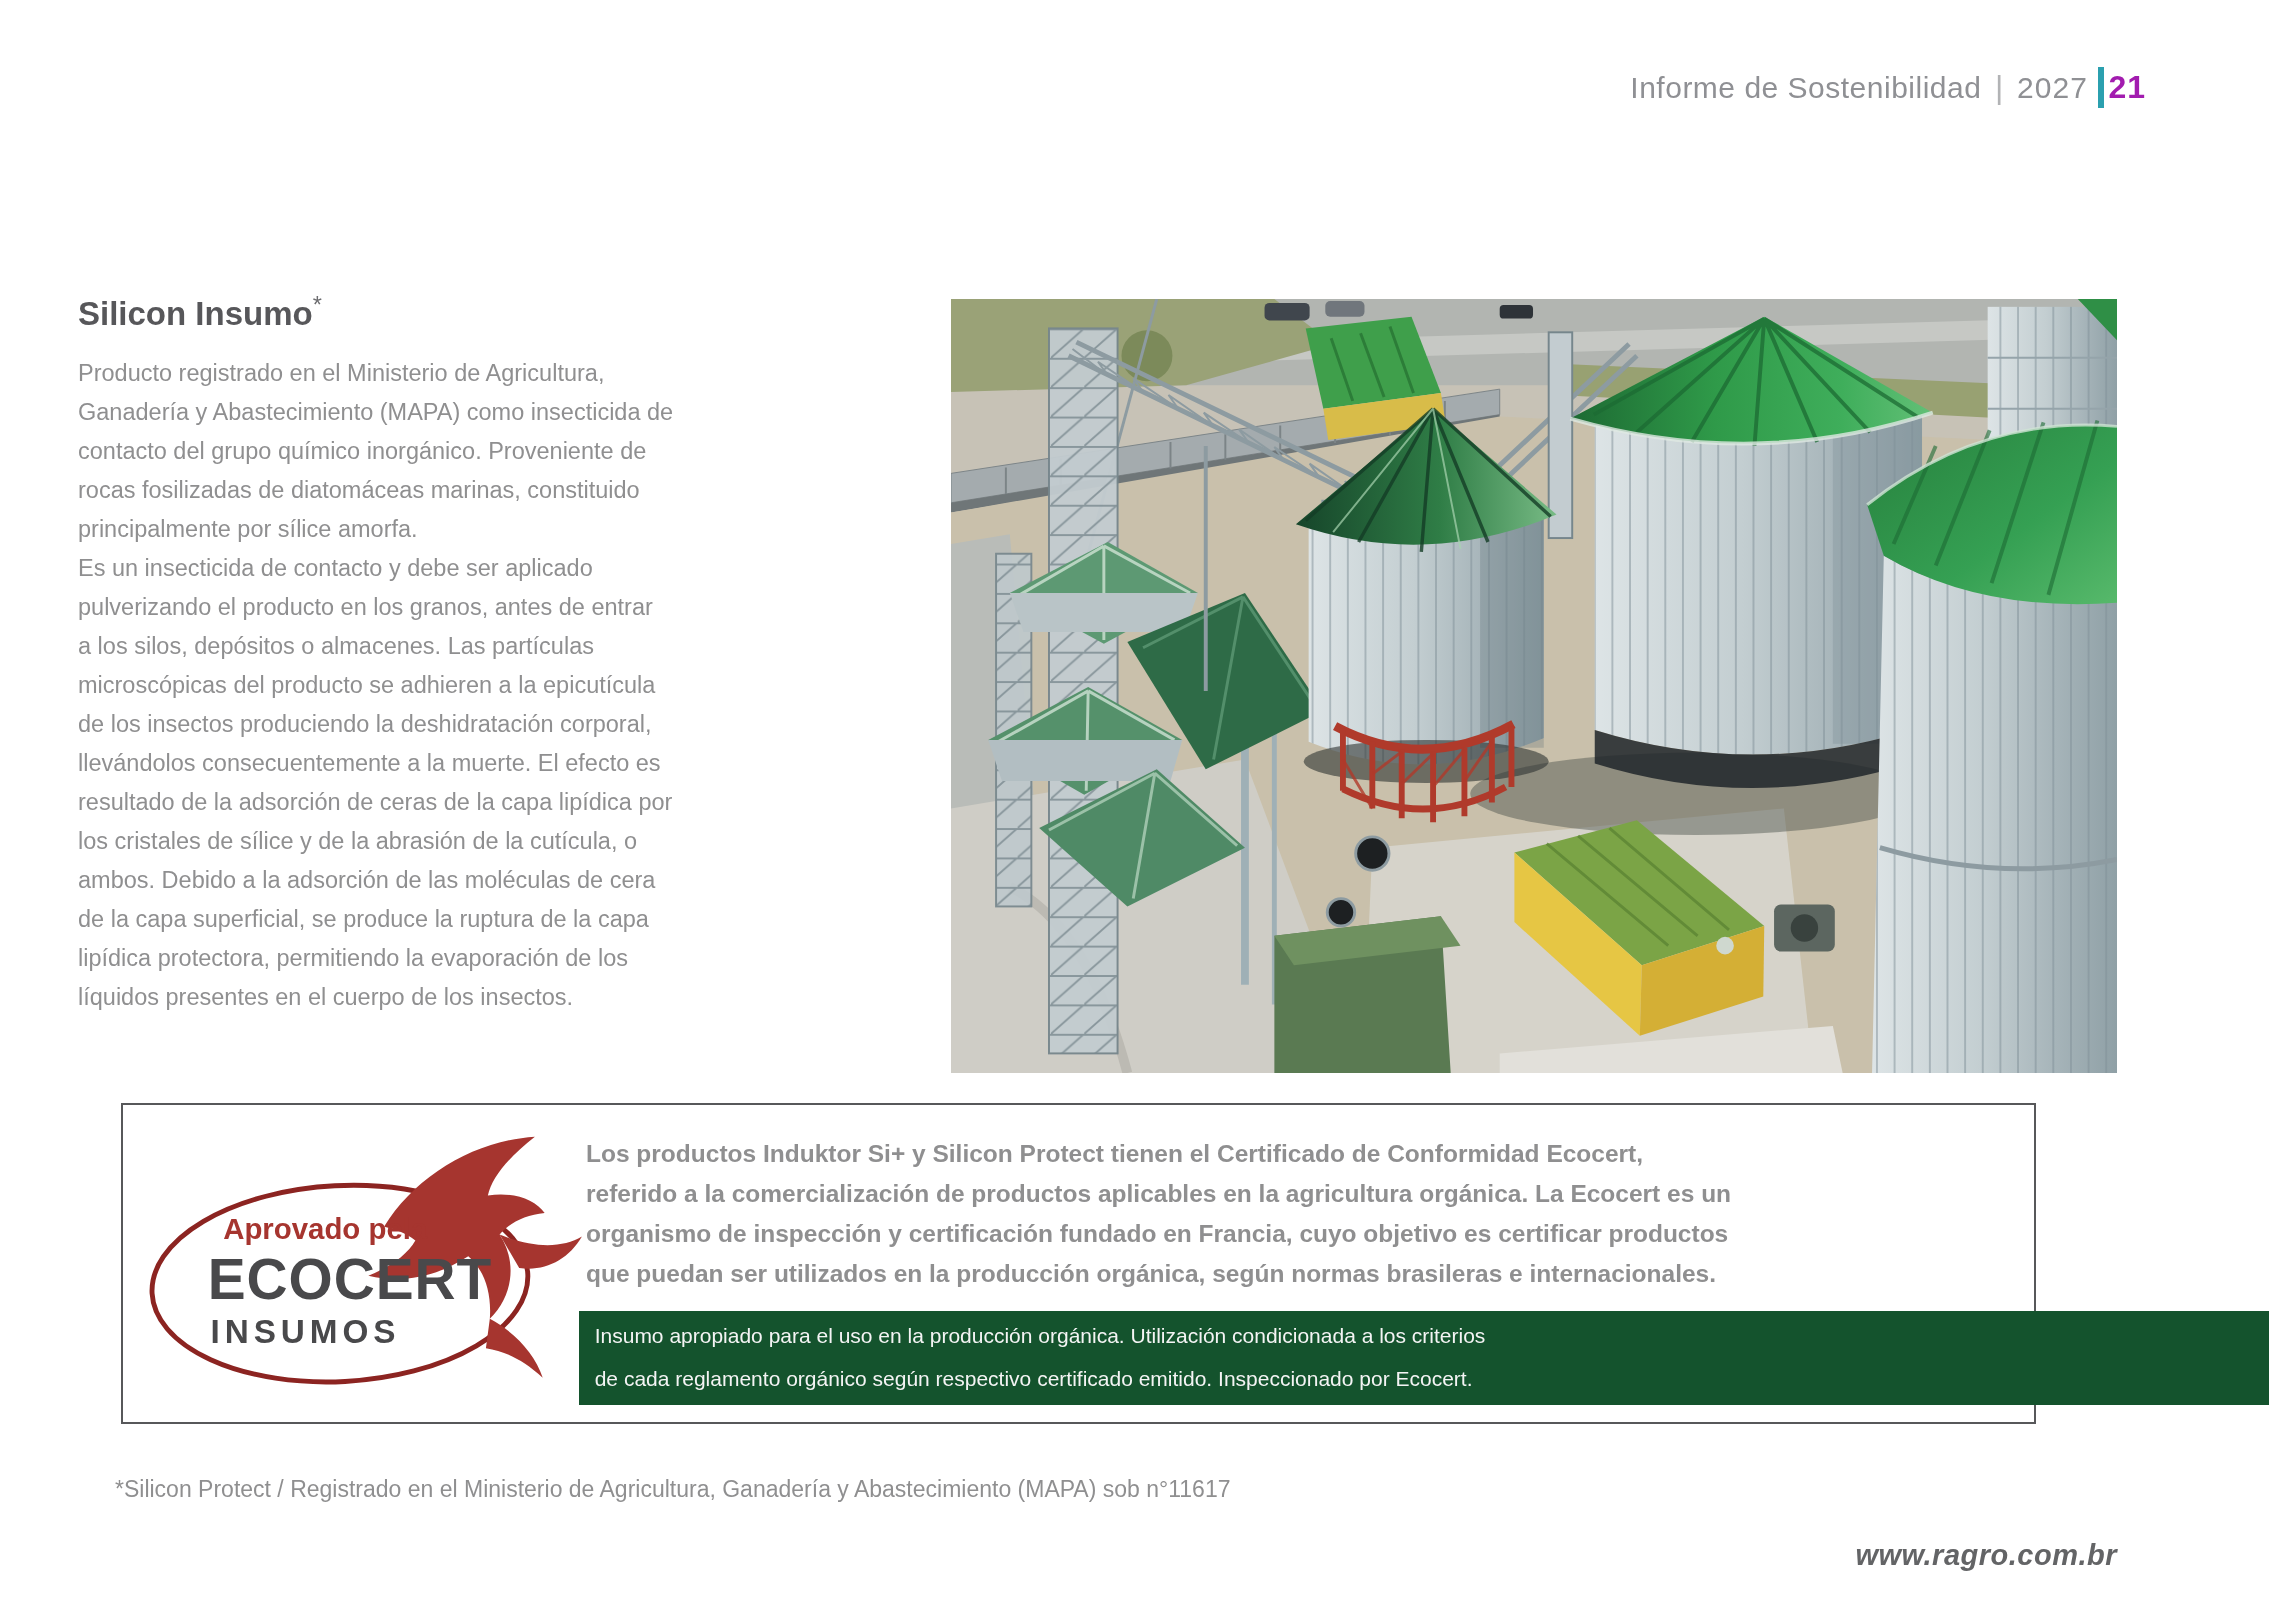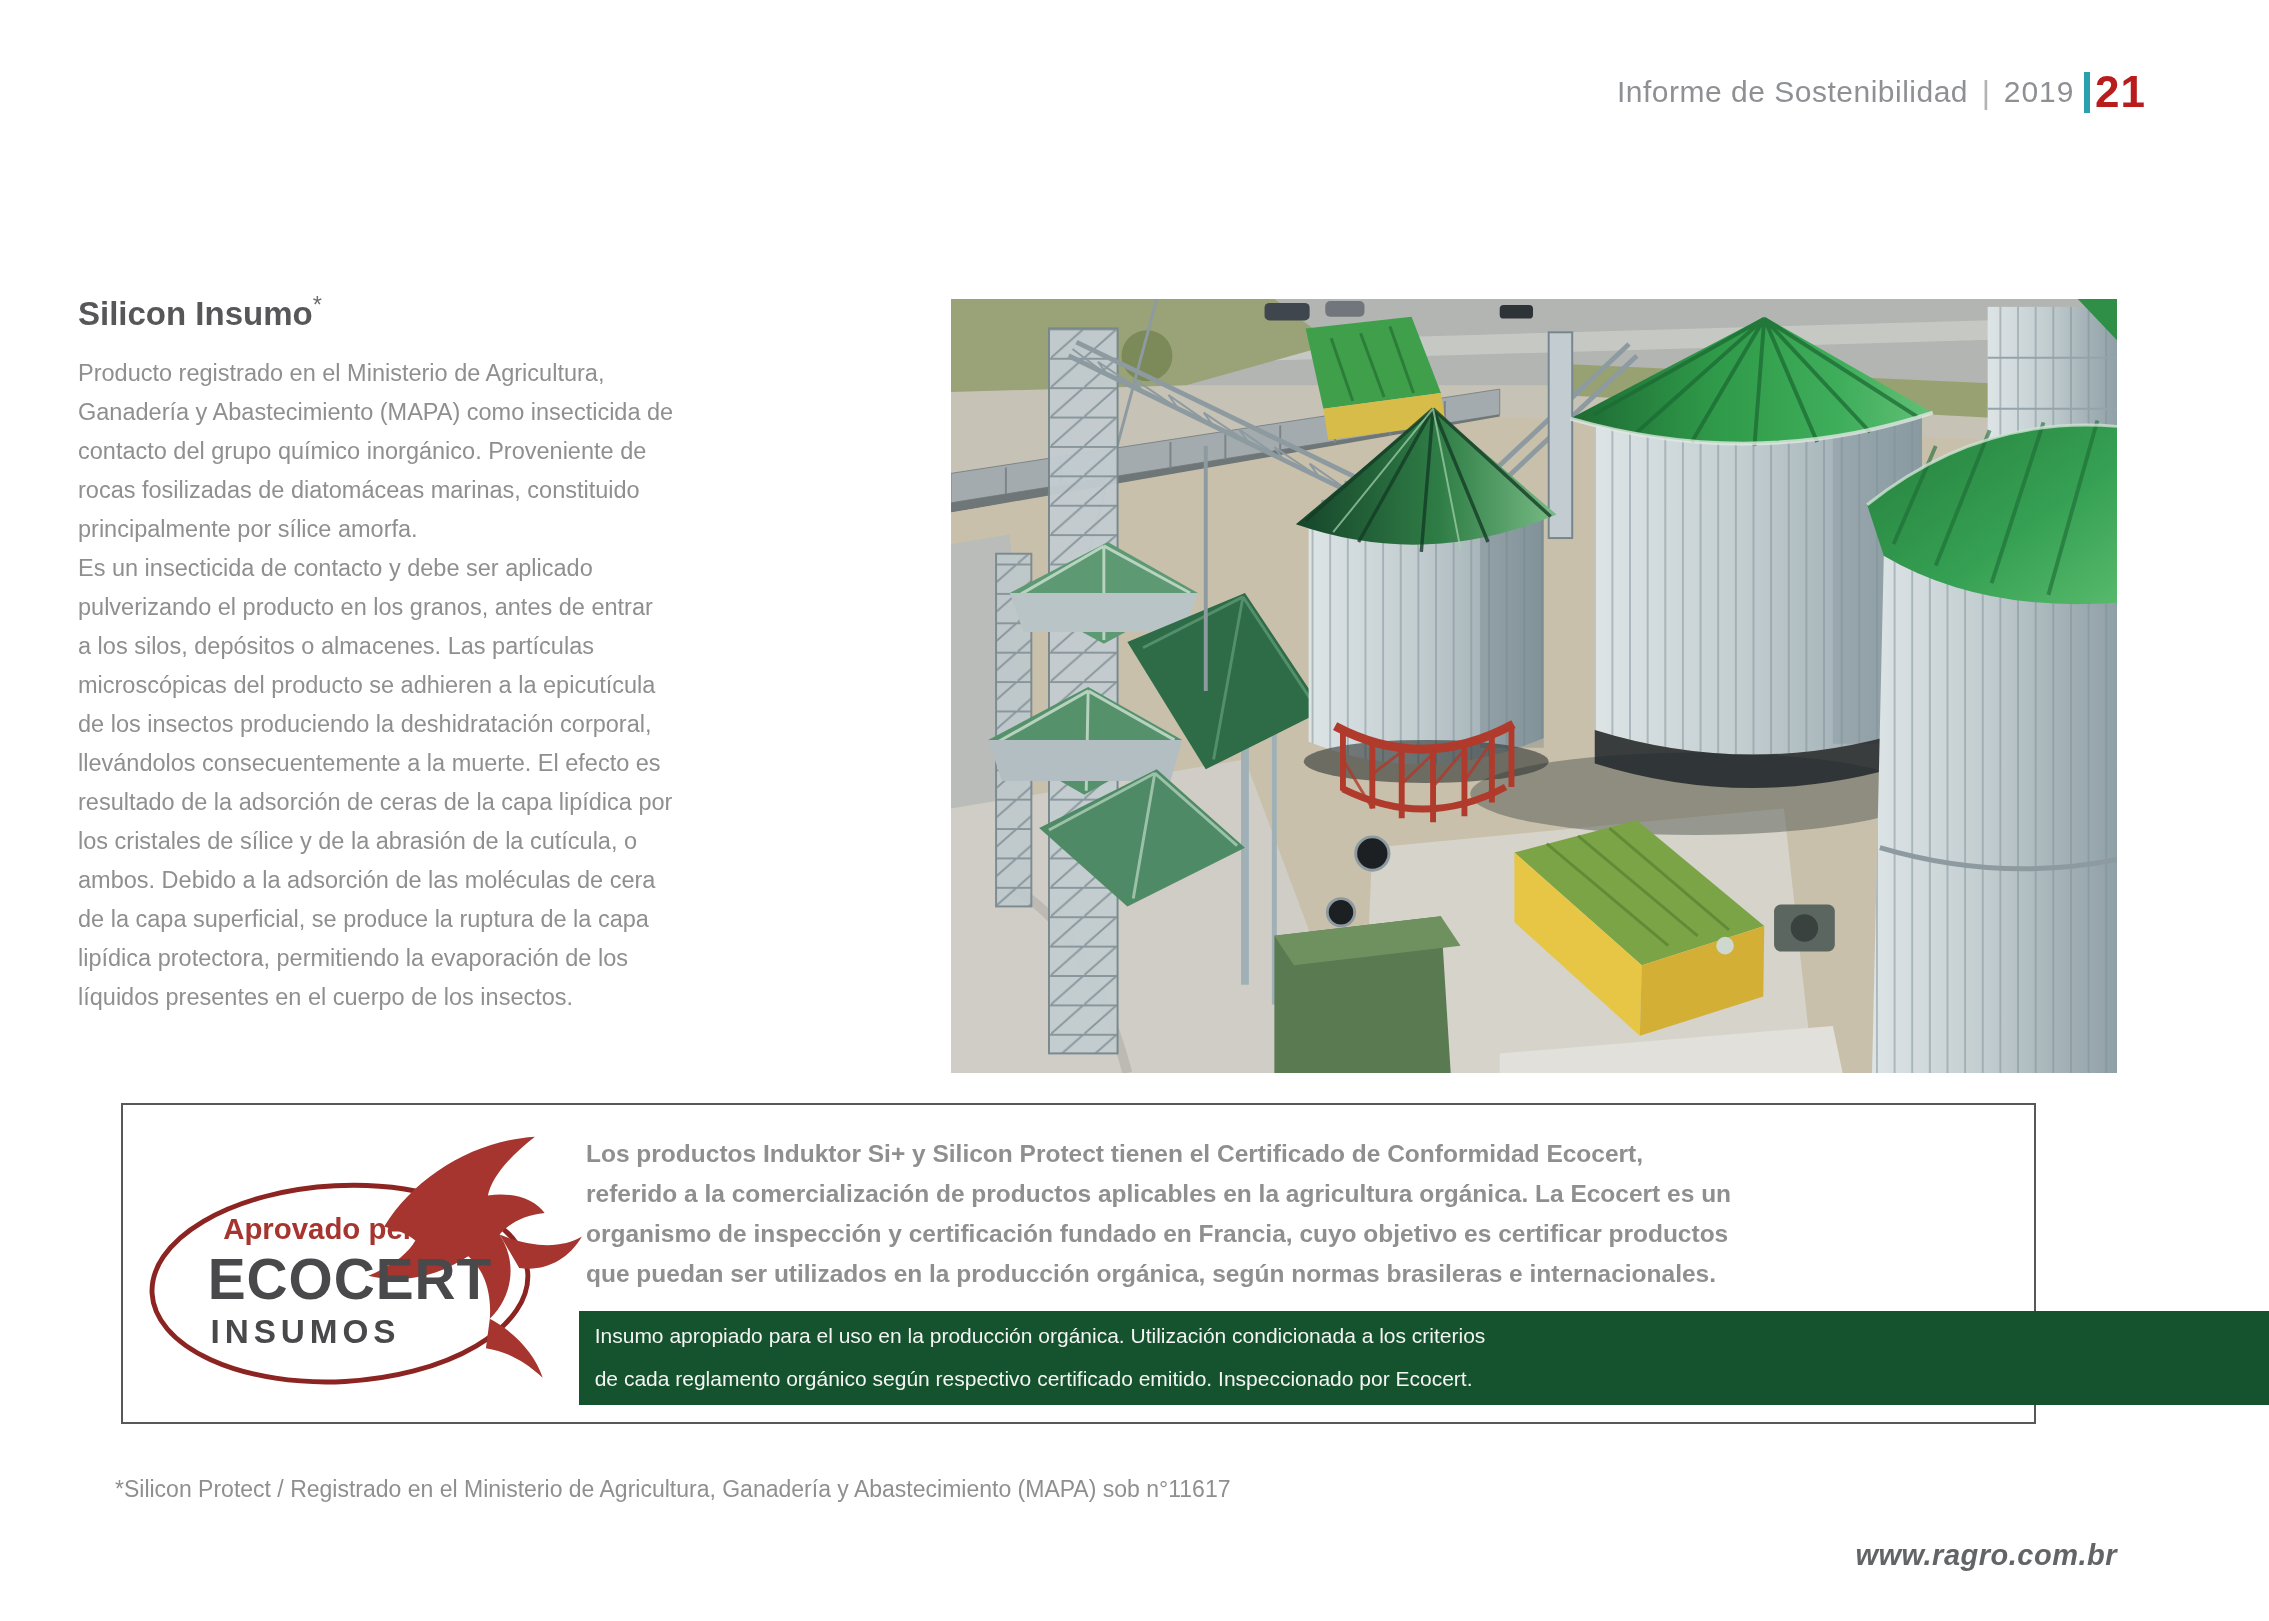--- a/index.html
+++ b/index.html
@@ -6,21 +6,21 @@
   .page{
     position:relative;width:2269px;height:1621px;background:#ffffff;
     font-family:"Liberation Sans", sans-serif;overflow:hidden;margin:0 auto;
   }
   
   .header{position:absolute;top:67px;right:123px;display:flex;align-items:center;color:#8f9094;font-size:30px;text-align:right;}
   .header .h-title{letter-spacing:0.5px;}
   .header .h-sep{margin:0 13.7px;color:#b2b3b5;font-size:32px;}
   .header .h-year{letter-spacing:1px;}
   .header .h-bar{width:5.9px;height:41px;background:#2BA0AF;margin-left:9.8px;margin-right:4.9px;}
-  .header .h-page{color:#b91c1c;font-weight:bold;font-size:44px;letter-spacing:1px;}
+  .header .h-page{color:#a21caf;font-weight:bold;font-size:32px;letter-spacing:1px;}
   
   .article{position:absolute;left:78px;top:292px;width:863px;}
   .article .a-title{font-size:33px;font-weight:bold;color:#57575a;margin:0;}
   .article .a-ast{font-size:23.5px;color:#6d6d70;vertical-align:super;font-weight:normal;}
   .article .a-body{margin-top:21px;font-size:23.5px;line-height:39px;color:#8f8f90;white-space:pre-line;}
   
   .photo{position:absolute;left:951px;top:299px;width:1166px;height:774px;overflow:hidden;background:#c7c2b6;}
   .photo svg{display:block;}
   
   .certbox{position:absolute;left:121px;top:1103px;width:1915px;height:321px;border:2.9px solid #57585a;box-sizing:border-box;background:#fff;}
@@ -34,21 +34,21 @@
   .website{position:absolute;right:152px;top:1539px;font-size:29px;font-weight:bold;font-style:italic;color:#636466;letter-spacing:0.5px;}
 </style>
 </head>
 <body>
 
 <div class="page">
 
   <div class="header">
     <span class="h-title">Informe de Sostenibilidad</span>
     <span class="h-sep">|</span>
-    <span class="h-year">2019</span>
+    <span class="h-year">2027</span>
     <span class="h-bar"></span>
     <span class="h-page">21</span>
   </div>
 
   <div class="article">
     <h1 class="a-title"><span>Silicon Insumo</span><span class="a-ast">*</span></h1>
     <div class="a-body">Producto registrado en el Ministerio de Agricultura,
 Ganadería y Abastecimiento (MAPA) como insecticida de
 contacto del grupo químico inorgánico. Proveniente de
 rocas fosilizadas de diatomáceas marinas, constituido

